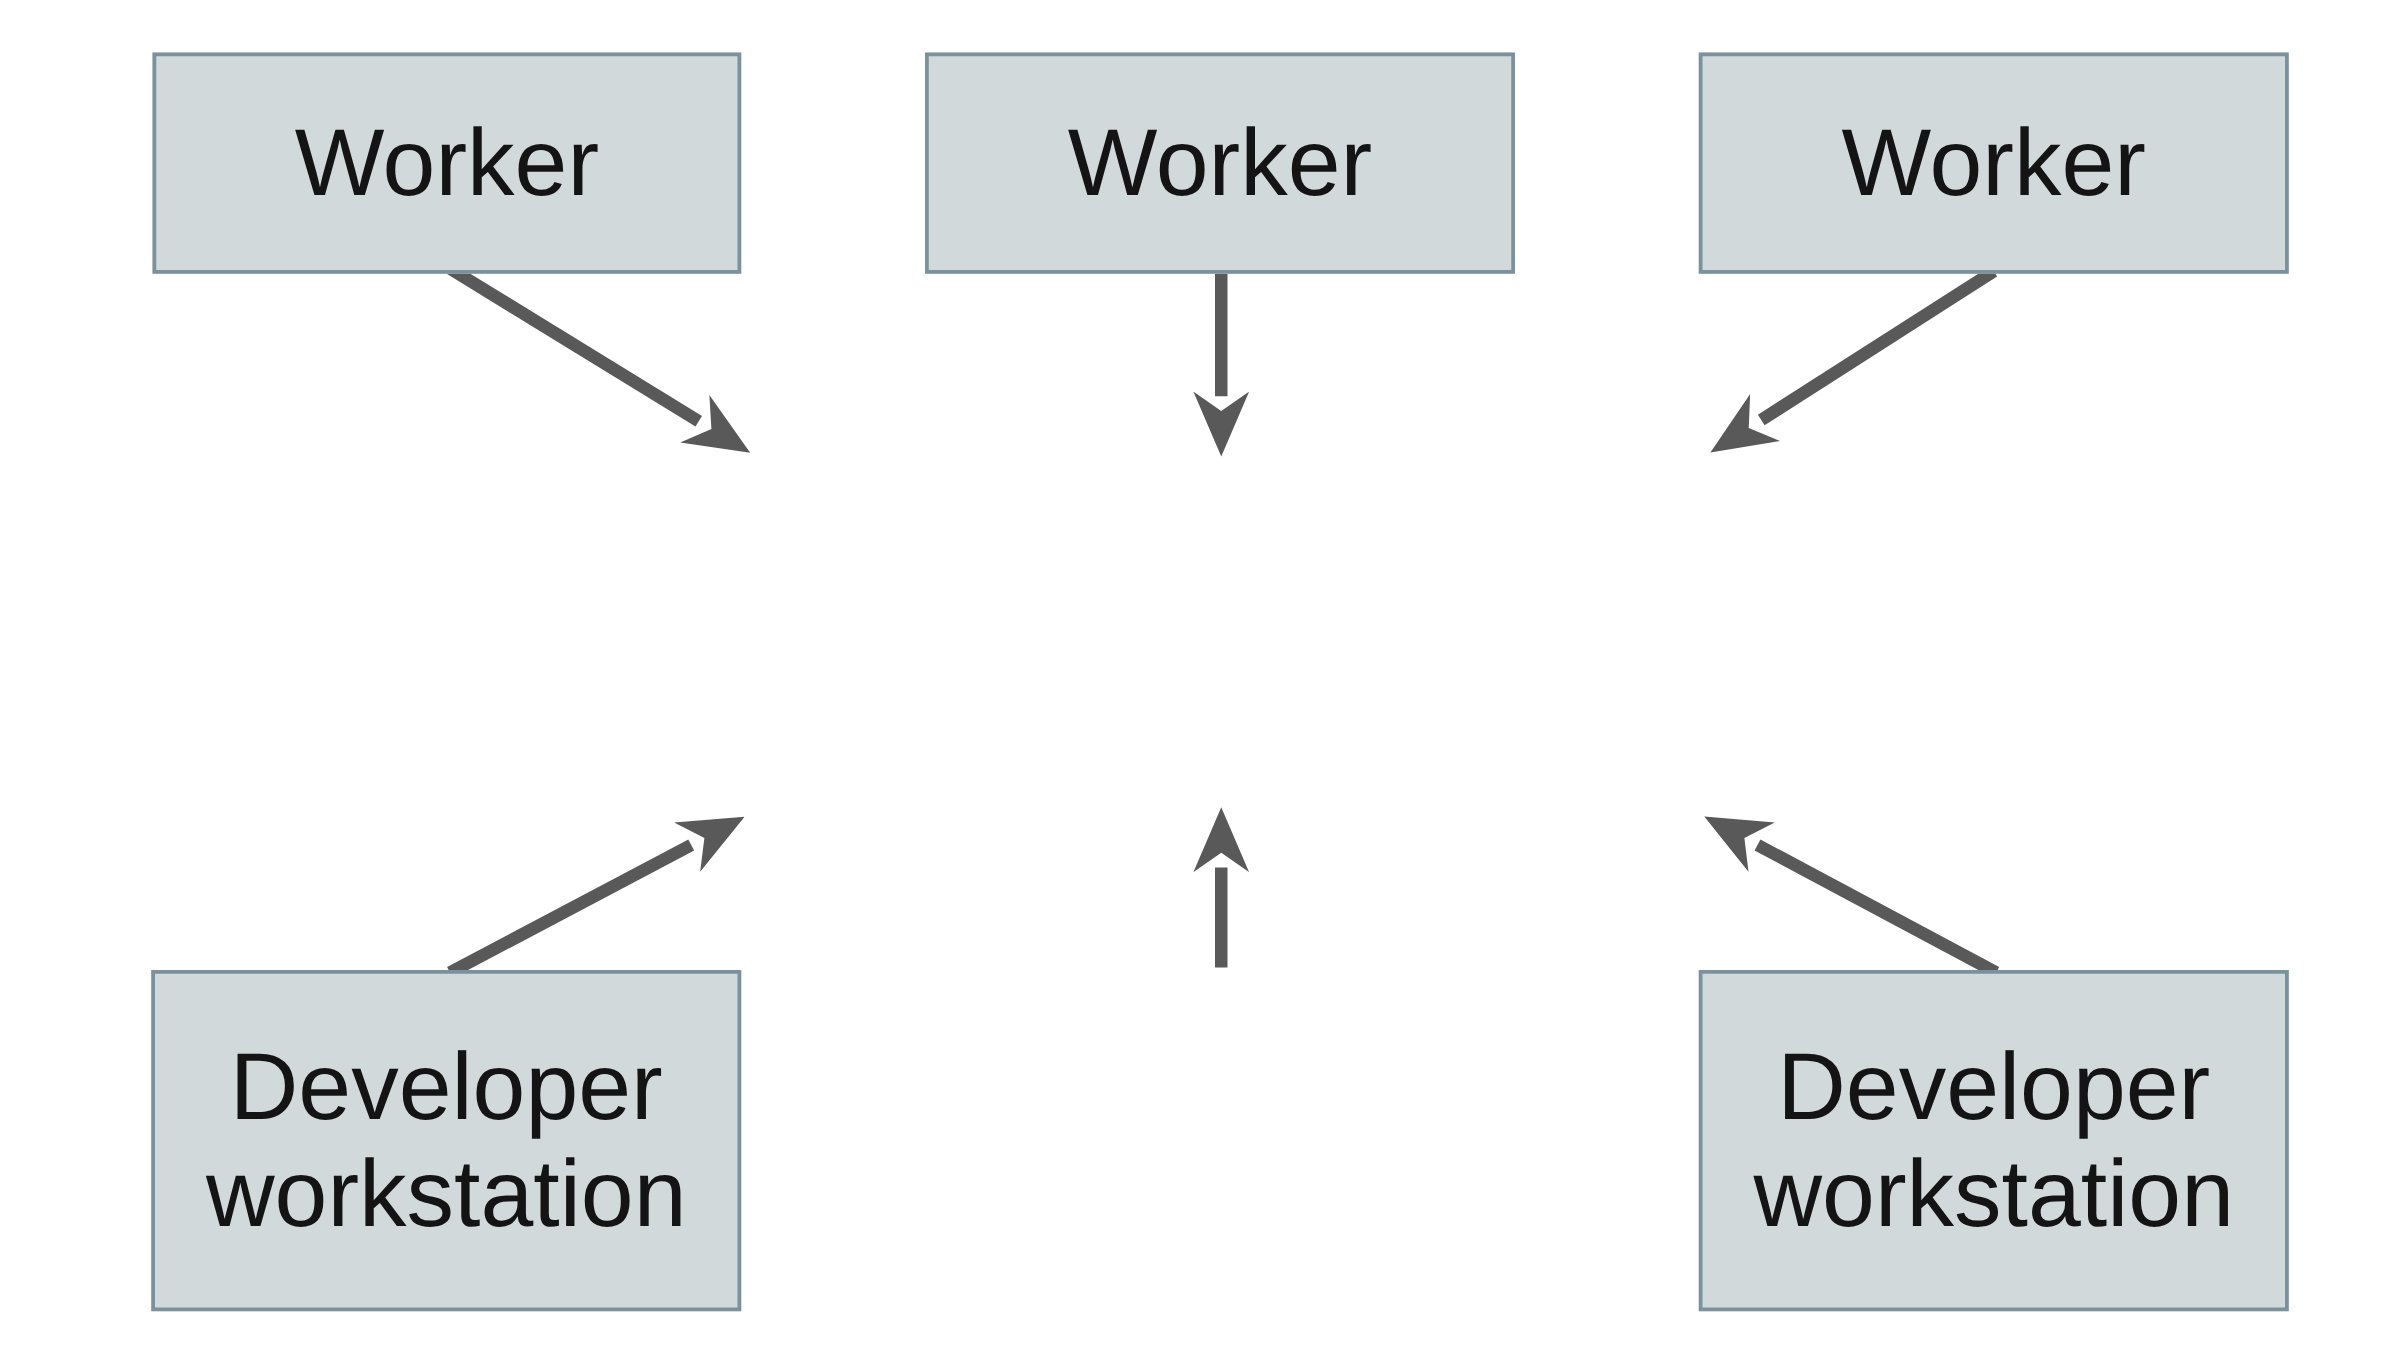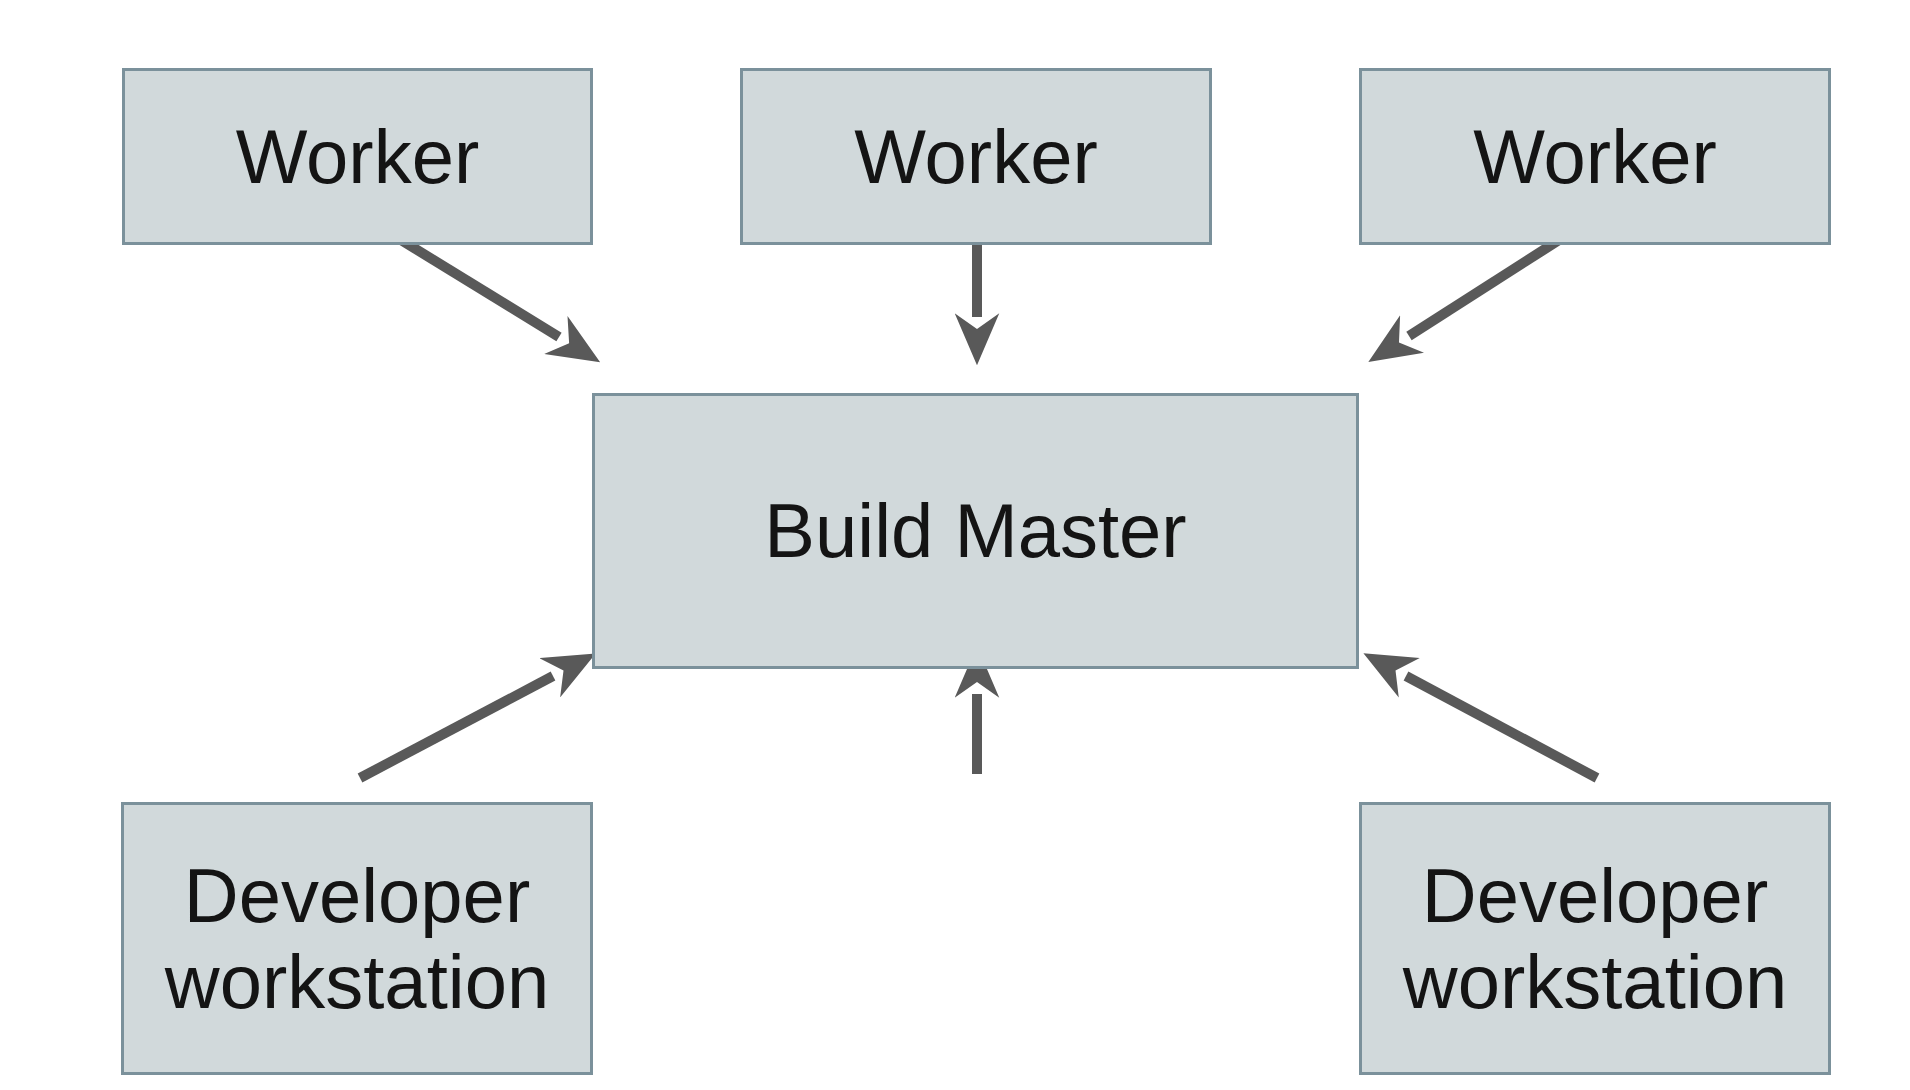--- a/index.html
+++ b/index.html
@@ -30,21 +30,20 @@
     box-sizing: border-box;
     background: var(--node-fill, #d1d9db);
     border: 3px solid var(--node-border, #7b919b);
     display: flex;
     align-items: center;
     justify-content: center;
     text-align: center;
     color: var(--text, #141414);
     font-size: 76px;
     line-height: 1.12;
-    margin-top: 26px;
   }
   
   .node-worker-1  { left: 122px;  top: 42px;  width: 471px; height: 177px; }
   .node-worker-2  { left: 740px;  top: 42px;  width: 472px; height: 177px; }
   .node-worker-3  { left: 1359px; top: 42px;  width: 472px; height: 177px; }
   .node-build-master { left: 592px; top: 367px; width: 767px; height: 276px; }
   .node-dev-left  { left: 121px;  top: 776px; width: 472px; height: 273px; padding: 0 30px; }
   .node-ci-server { left: 740px;  top: 776px; width: 472px; height: 273px; }
   .node-dev-right { left: 1359px; top: 776px; width: 472px; height: 273px; padding: 0 30px; }
 </style>
@@ -72,23 +71,20 @@
   </div>
 
   <div class="node node-worker-2">
     <span>Worker</span>
   </div>
 
   <div class="node node-worker-3">
     <span>Worker</span>
   </div>
 
-  <div class="node node-build-master">
-    <span>Build Master</span>
-  </div>
 
   <div class="node node-dev-left">
     <span>Developer workstation</span>
   </div>
 
 
   <div class="node node-dev-right">
     <span>Developer workstation</span>
   </div>
 

